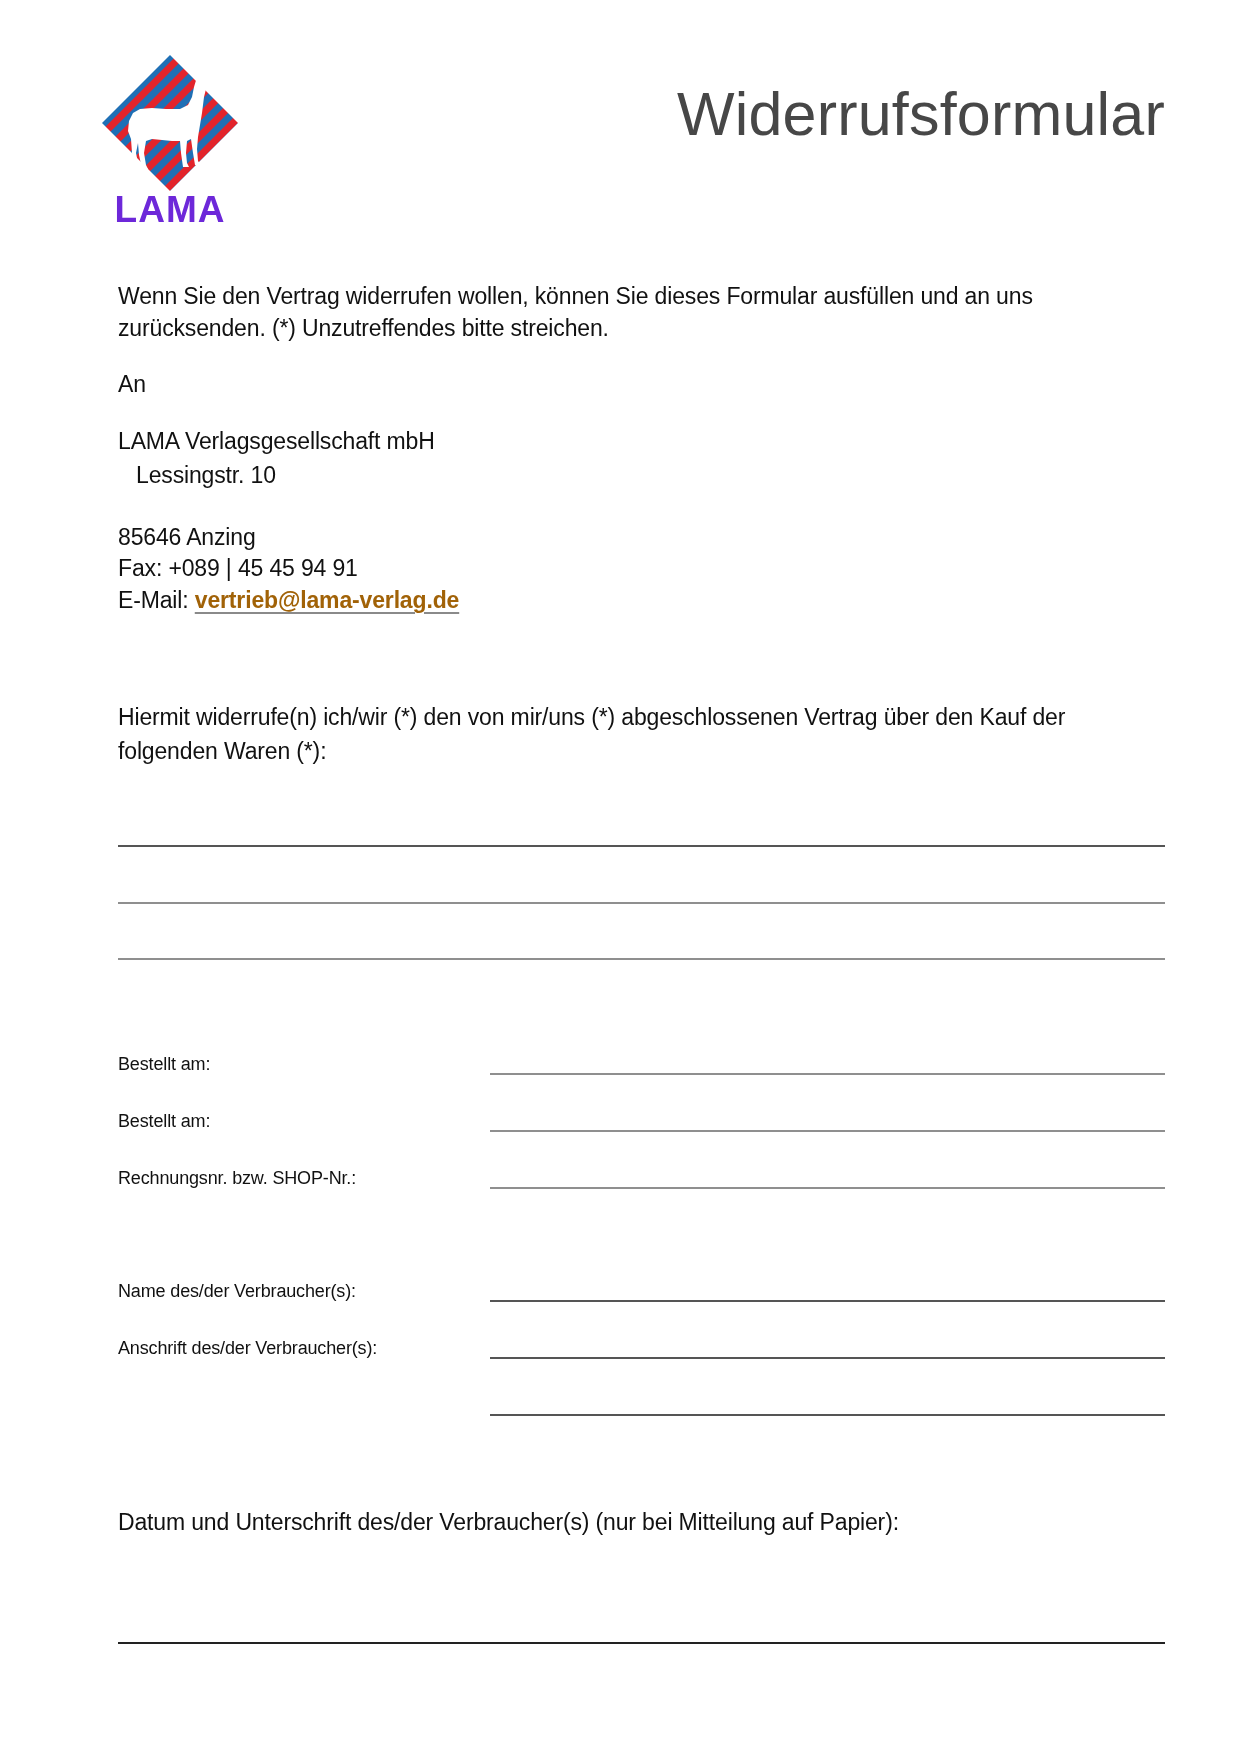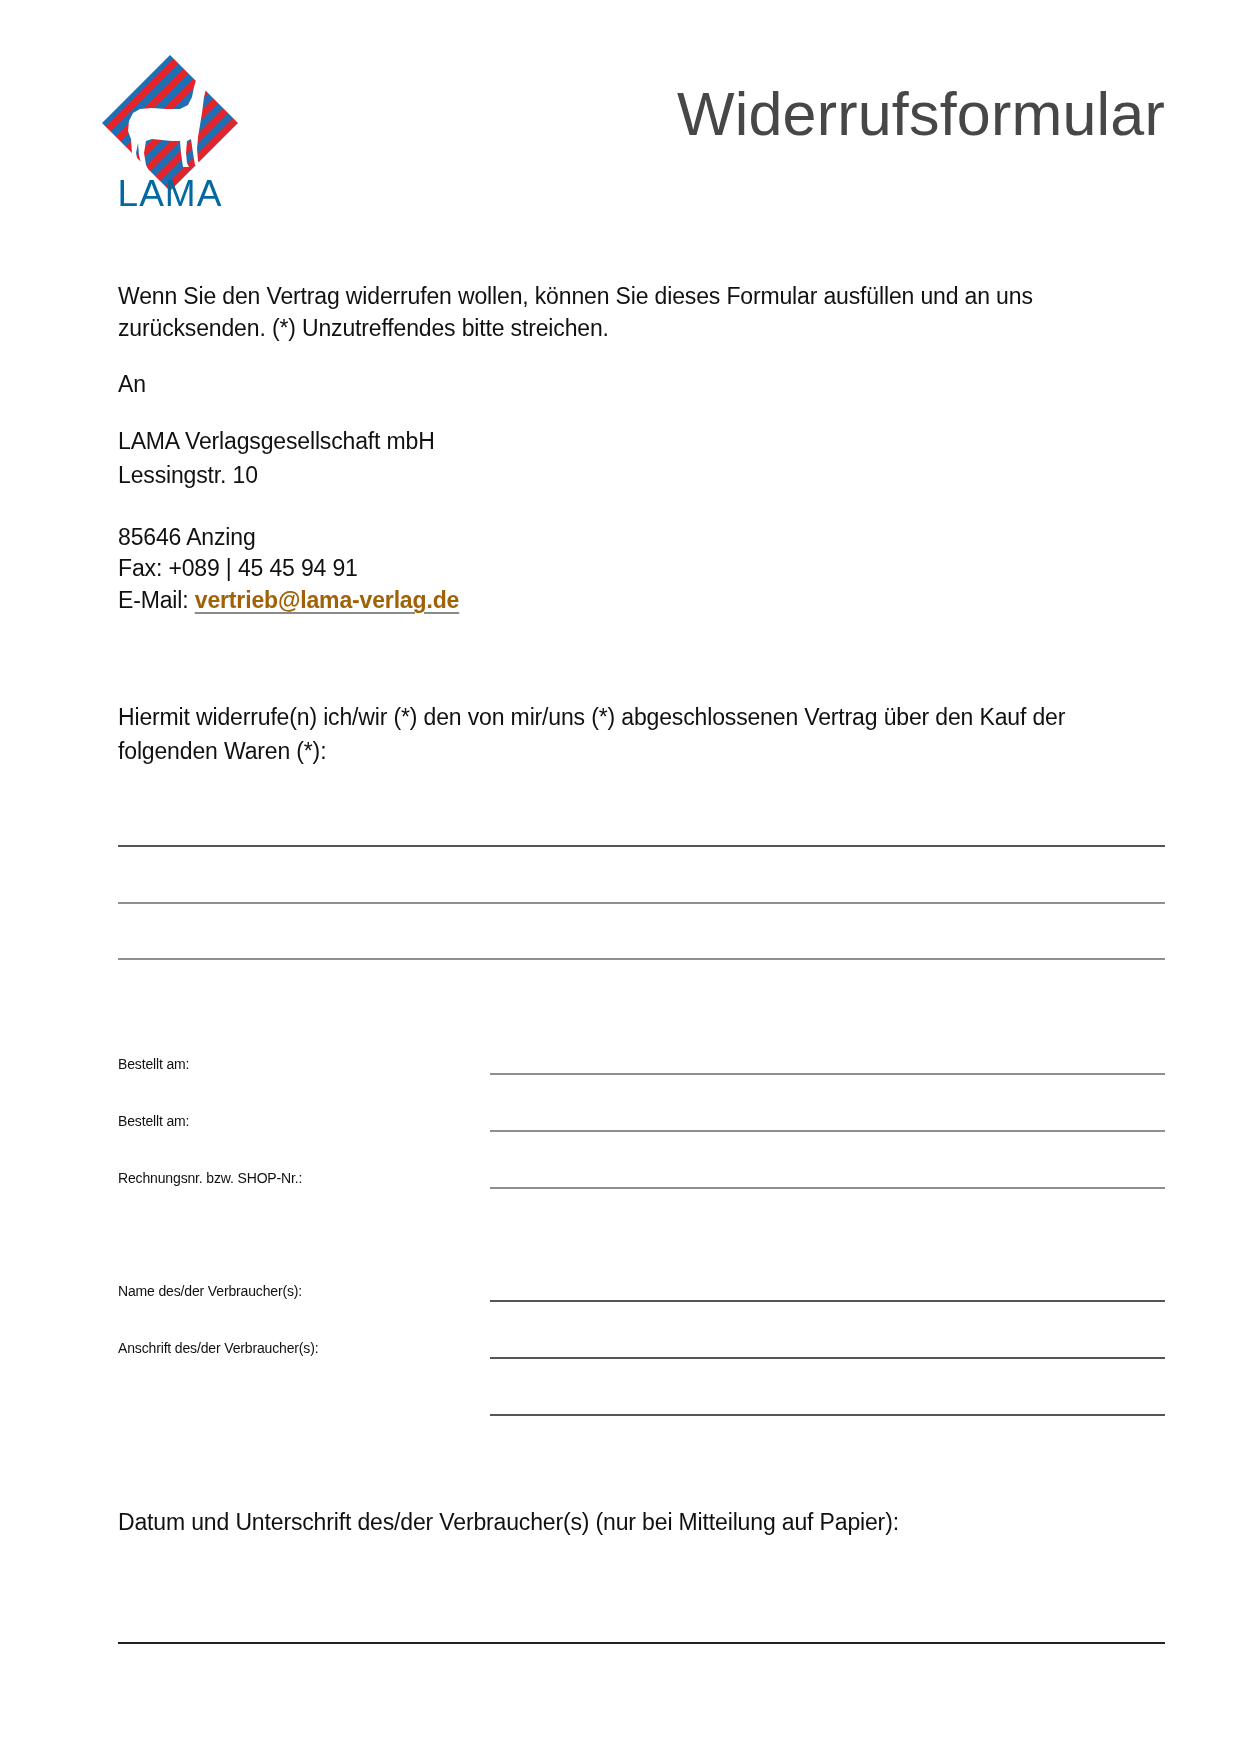--- a/index.html
+++ b/index.html
@@ -1,28 +1,28 @@
 <!DOCTYPE html>
 <html><head>
 <meta charset="utf-8">
 <style>
   html, body { margin: 0; padding: 0; background: #ffffff; }
   body { width: 1240px; height: 1754px; position: relative; overflow: hidden;
          font-family: "Liberation Sans", "DejaVu Sans", sans-serif; color: #111111; }
   .abs { position: absolute; }
   .txt { font-size: 23px; line-height: 34px; letter-spacing: -0.15px; white-space: nowrap; }
   .logo { left: 100px; top: 53px; width: 140px; height: 180px; }
-  .logo-text { left: 102px; top: 172px; width: 136px; text-align: center;
-               font-size: 37px; font-weight: normal; color: #0369a1; letter-spacing: 1px; line-height: 44px; }
+  .logo-text { left: 102px; top: 188px; width: 136px; text-align: center;
+               font-size: 37px; font-weight: bold; color: #6d28d9; letter-spacing: 1px; line-height: 44px; }
   .title { right: 75px; top: 78px; font-size: 61px; line-height: 72px; color: #474747; letter-spacing: 0.2px; }
   .rule { position: absolute; height: 2px; background: #8f8f8f; }
   .rule.dark { background: #555555; height: 1.5px; }
   .email { font-weight: bold; color: #a16207; text-decoration: underline; text-decoration-color: #8a8a8a;
            text-decoration-thickness: 2px; text-underline-offset: 4px; }
-  .label { font-size: 14px; line-height: 34px; white-space: nowrap; letter-spacing: -0.15px; }
+  .label { font-size: 18px; line-height: 34px; white-space: nowrap; letter-spacing: -0.15px; }
 </style>
 </head>
 <body>
 
 <div class="abs logo">
   <svg width="140" height="140" viewBox="0 0 140 140">
     <defs>
       <clipPath id="dia">
         <polygon points="70,2 138,70 70,138 2,70"></polygon>
       </clipPath>
@@ -44,21 +44,21 @@
 </div>
 <div class="abs logo-text">LAMA</div>
 
 <div class="abs title">Widerrufsformular</div>
 
 <div class="abs txt" style="left:118px; top:279px;">Wenn Sie den Vertrag widerrufen wollen, können Sie dieses Formular ausfüllen und an uns</div>
 <div class="abs txt" style="left:118px; top:311px;">zurücksenden. (*) Unzutreffendes bitte streichen.</div>
 
 <div class="abs txt" style="left:118px; top:367px;">An</div>
 <div class="abs txt" style="left:118px; top:424px;">LAMA Verlagsgesellschaft mbH</div>
-<div class="abs txt" style="left:118px; top:458px;">Lessingstr. 10</div>
+<div class="abs txt" style="left:136px; top:458px;">Lessingstr. 10</div>
 <div class="abs txt" style="left:118px; top:520px;">85646 Anzing</div>
 
 <div class="abs txt" style="left:118px; top:551px;">
   <span>Fax:</span>
   <span>+089 | 45 45 94 91</span>
 </div>
 <div class="abs txt" style="left:118px; top:583px;">
   <span>E-Mail:</span>
   <a class="email">vertrieb@lama-verlag.de</a>
 </div>

